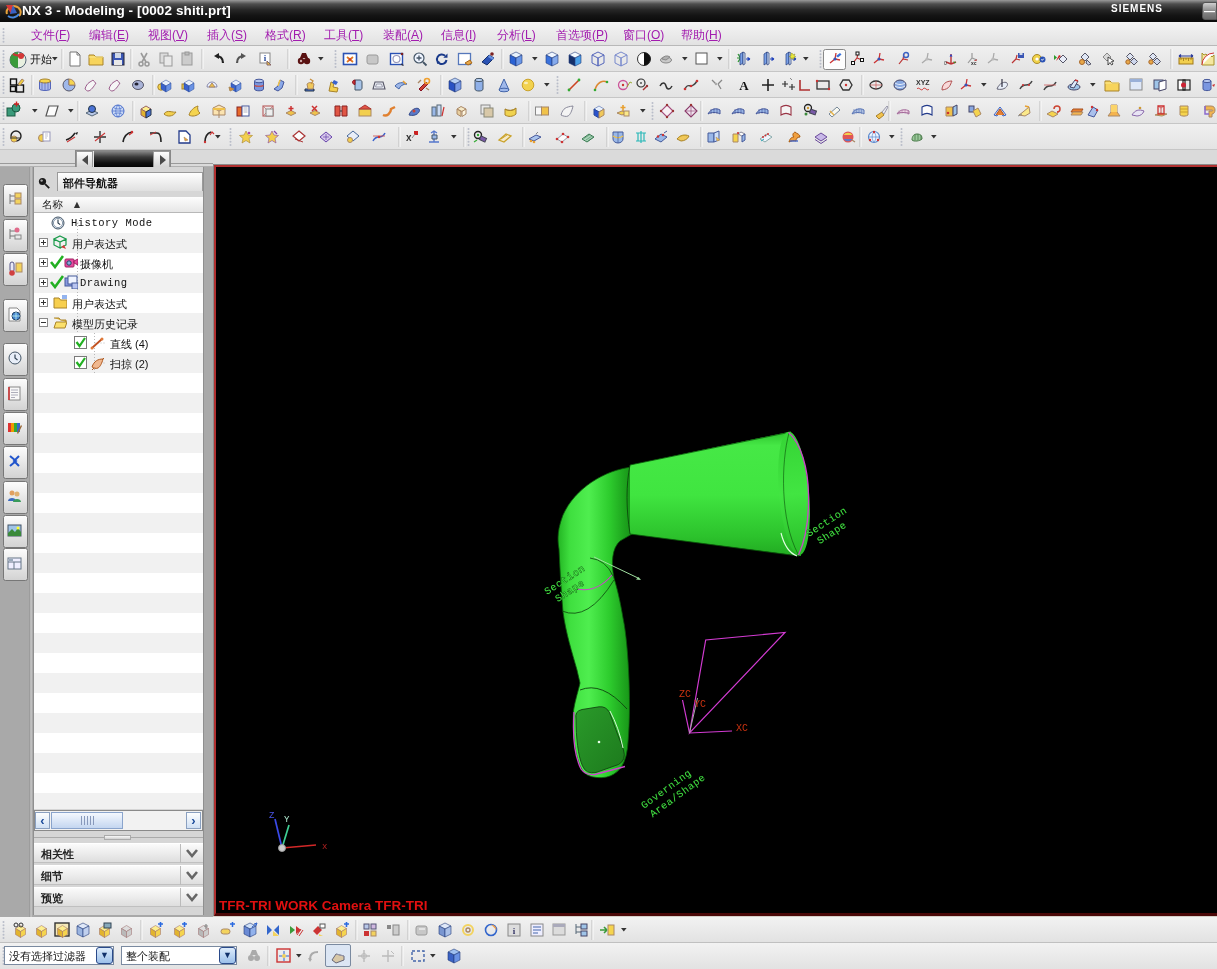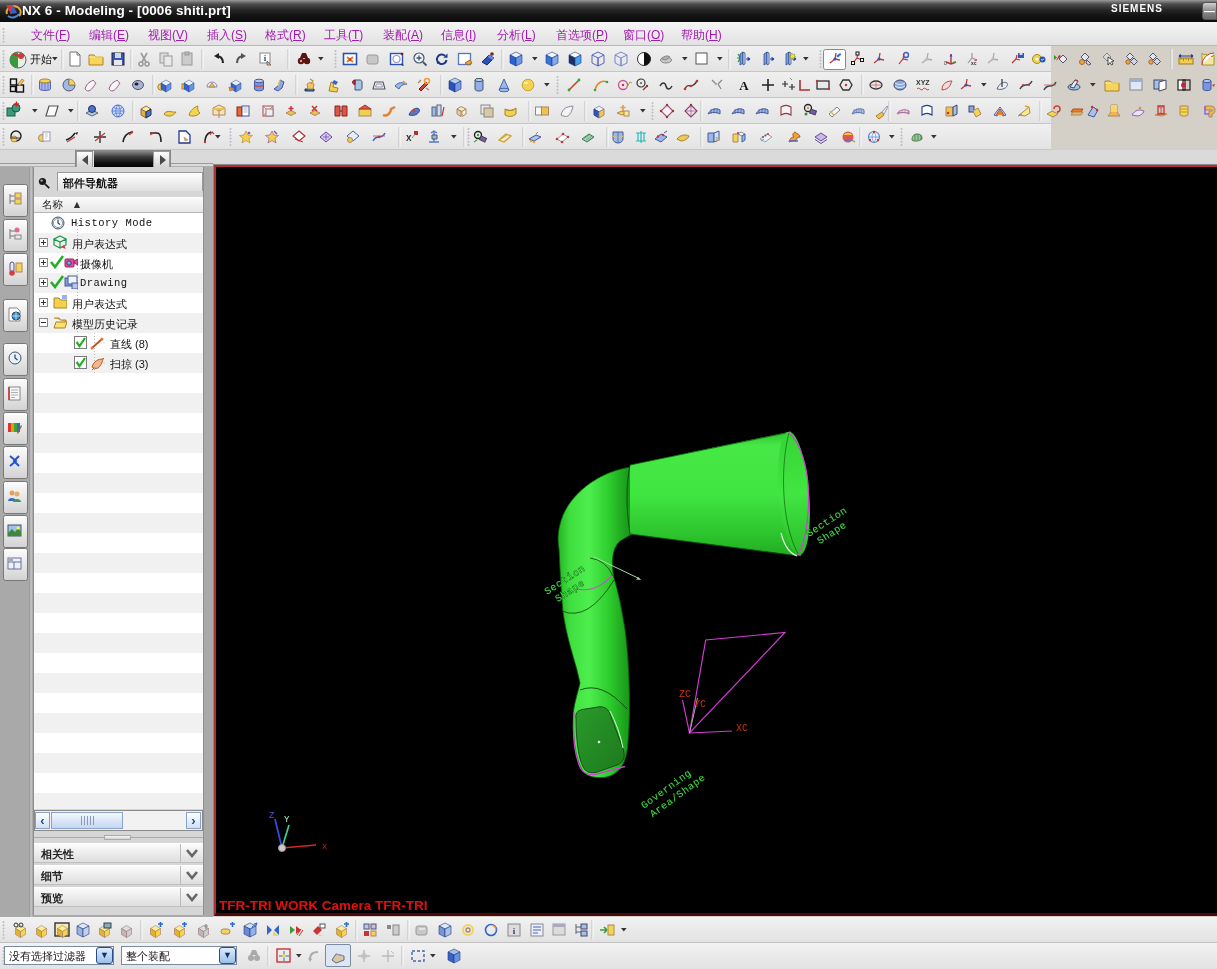--- a/index.html
+++ b/index.html
@@ -2,21 +2,21 @@
 <html><head><meta charset="utf-8"><style>
 *{margin:0;padding:0;box-sizing:border-box}
 body{width:1217px;height:969px;overflow:hidden;font-family:"Liberation Sans",sans-serif;background:#d4d0c8;position:relative}
 .abs{position:absolute}
 .titlebar{left:0;top:0;width:1217px;height:22px;background:linear-gradient(#9a9a9a 0,#4e4e4e 18%,#262626 45%,#141414 70%,#0a0a0a 100%)}
 .titletxt{left:22px;top:3px;color:#fff;font-size:13.5px;font-weight:bold;letter-spacing:.1px}
 .siemens{left:1111px;top:3px;color:#fff;font-size:10px;font-weight:bold;letter-spacing:1px}
 .minbtn{left:1202px;top:2px;width:15px;height:18px;background:linear-gradient(#cfcfcf,#8a8a8a 50%,#6a6a6a);border:1px solid #555;border-radius:3px 0 0 3px;color:#fff;font-weight:bold;font-size:11px;text-align:center;line-height:16px}
 .menubar{left:0;top:22px;width:1217px;height:24px;background:linear-gradient(#f4f4f4,#e2e2e2);border-bottom:1px solid #b8b8b8}
 .menuitem{position:absolute;top:27px;font-size:12px;color:#a21caf}
-.toolrow{left:0;width:1051px;height:26px;background:linear-gradient(#f0f0f0,#e3e3e3);border-bottom:1px solid #c6c6c6}
+.toolrow{left:0;width:1217px;height:26px;background:linear-gradient(#f0f0f0,#e3e3e3);border-bottom:1px solid #c6c6c6}
 .tabstrip{left:0;top:150px;width:1217px;height:17px;background:#dadada;border-bottom:1px solid #b0b0b0}
 .leftzone{left:0;top:167px;width:213px;height:750px;background:#a9a9a9}
 .navpanel{left:33px;top:167px;width:171px;height:748px;background:#d6d6d6;border-left:1px solid #8f8f8f;border-right:1px solid #8f8f8f}
 .navhdrtab{left:57px;top:172px;width:146px;height:19px;background:linear-gradient(#fefefe,#e0e0e0);border:1px solid #9a9a9a;border-bottom:none;font-size:11px;font-weight:bold;color:#111;padding:3px 0 0 5px}
 .colhdr{left:34px;top:197px;width:169px;height:16px;background:linear-gradient(#fdfdfd,#e6e6e6);border-bottom:1px solid #b8b8b8;font-size:10.5px;color:#222;padding:1px 0 0 8px}
 .treearea{left:34px;top:213px;width:169px;height:596px;background:repeating-linear-gradient(#fff 0,#fff 20px,#f1f1f1 20px,#f1f1f1 40px)}
 .trtxt{position:absolute;font-size:11px;color:#111;white-space:nowrap}
 .trmono{position:absolute;font-family:"Liberation Mono",monospace;font-size:10.5px;color:#111;white-space:nowrap;letter-spacing:.5px}
 .hscroll{left:34px;top:810px;width:169px;height:21px;border:1px solid #8a8a8a;background:#f2f2f2}
 .sbtn{position:absolute;width:15px;height:17px;background:linear-gradient(#fdfefe,#d0e0f4);border:1px solid #8aa0c0;color:#1a4a9a;font-size:13px;text-align:center;line-height:15px;font-weight:bold}
@@ -28,21 +28,21 @@
 .combobtn{position:absolute;top:0;width:17px;height:17px;background:linear-gradient(#dcebfb,#9cc0ea);border:1px solid #2a4a8a;border-radius:3px;color:#10306a;text-align:center;line-height:15px;font-size:9px}
 .presbtn{position:absolute;left:325px;top:1px;width:26px;height:23px;background:#dce6f4;border:1px solid #7a8aa0;border-radius:2px}
 </style></head><body>
 <div class="abs titlebar"></div>
 <svg class="abs" style="left:3px;top:2px" width="19" height="19">
     <path d="M4 12a7 6 0 1 1 12 2" fill="none" stroke="#e8a33a" stroke-width="2"></path>
     <path d="M3 3h7l-2 9z" fill="#d43838"></path>
     <path d="M10 3l4 8-7 1z" fill="#3a62c4"></path>
     <path d="M5 14c4 3 9 1 11-2" fill="none" stroke="#4a8ae0" stroke-width="2"></path>
   </svg>
-<div class="abs titletxt">NX 6 - Modeling - [0006 shiti.prt]</div>
+<div class="abs titletxt">NX 3 - Modeling - [0002 shiti.prt]</div>
 <div class="abs siemens">SIEMENS</div>
 <div class="abs minbtn">—</div>
 <div class="abs menubar"></div>
 <div class="menuitem" style="left:31px">文件(<u>F</u>)</div>
 <div class="menuitem" style="left:89px">编辑(<u>E</u>)</div>
 <div class="menuitem" style="left:148px">视图(<u>V</u>)</div>
 <div class="menuitem" style="left:207px">插入(<u>S</u>)</div>
 <div class="menuitem" style="left:265px">格式(<u>R</u>)</div>
 <div class="menuitem" style="left:324px">工具(<u>T</u>)</div>
 <div class="menuitem" style="left:383px">装配(<u>A</u>)</div>
@@ -1216,30 +1216,30 @@
 <div class="trtxt" style="left:72px;top:317px">模型历史记录</div>
 <svg width="13" height="13" style="position:absolute;left:74px;top:336px">
     <rect x="0.5" y="0.5" width="12" height="12" fill="#fff" stroke="#7a7a7a"></rect>
     <path d="M2.5 6l3 4L11 2" fill="none" stroke="#22b022" stroke-width="2.2"></path>
   </svg>
 <svg width="14" height="14" style="position:absolute;left:90px;top:336px">
     <path d="M2 12L12 3" stroke="#c05020" stroke-width="1.8"></path>
     <circle cx="2" cy="12" r="1.5" fill="#e07a3a"></circle>
     <circle cx="12" cy="3" r="1.5" fill="#e07a3a"></circle>
   </svg>
-<div class="trtxt" style="left:110px;top:337px">直线 (8)</div>
+<div class="trtxt" style="left:110px;top:337px">直线 (4)</div>
 <svg width="13" height="13" style="position:absolute;left:74px;top:356px">
     <rect x="0.5" y="0.5" width="12" height="12" fill="#fff" stroke="#7a7a7a"></rect>
     <path d="M2.5 6l3 4L11 2" fill="none" stroke="#22b022" stroke-width="2.2"></path>
   </svg>
 <svg width="14" height="14" style="position:absolute;left:90px;top:356px">
     <path d="M2 11C4 5 8 3 13 3c-1 4-3 8-5 9-2 1-4 0-6-1z" fill="#f0b890" stroke="#b05a20"></path>
     <path d="M4 12l-2 2M12 4l2-2" stroke="#b05a20"></path>
   </svg>
-<div class="trtxt" style="left:110px;top:357px">扫掠 (3)</div>
+<div class="trtxt" style="left:110px;top:357px">扫掠 (2)</div>
 <div class="abs hscroll"></div>
 <div class="abs sbtn" style="left:35px;top:812px">‹</div>
 <div class="abs" style="left:51px;top:812px;width:72px;height:17px;background:linear-gradient(#f4f8fe,#c4d6f0);border:1px solid #8aa4cc"></div>
 <svg class="abs" style="left:80px;top:815px" width="16" height="11">
     <path d="M1.5 1v9M4.5 1v9M7.5 1v9M10.5 1v9M13.5 1v9" stroke="#8899bb" stroke-width="1"></path>
   </svg>
 <div class="abs sbtn" style="left:186px;top:812px">›</div>
 <div class="abs" style="left:34px;top:837px;width:169px;height:1px;background:#aaa"></div>
 <div class="abs splitgrip"></div>
 <div class="abs section" style="top:843px">相关性</div>

